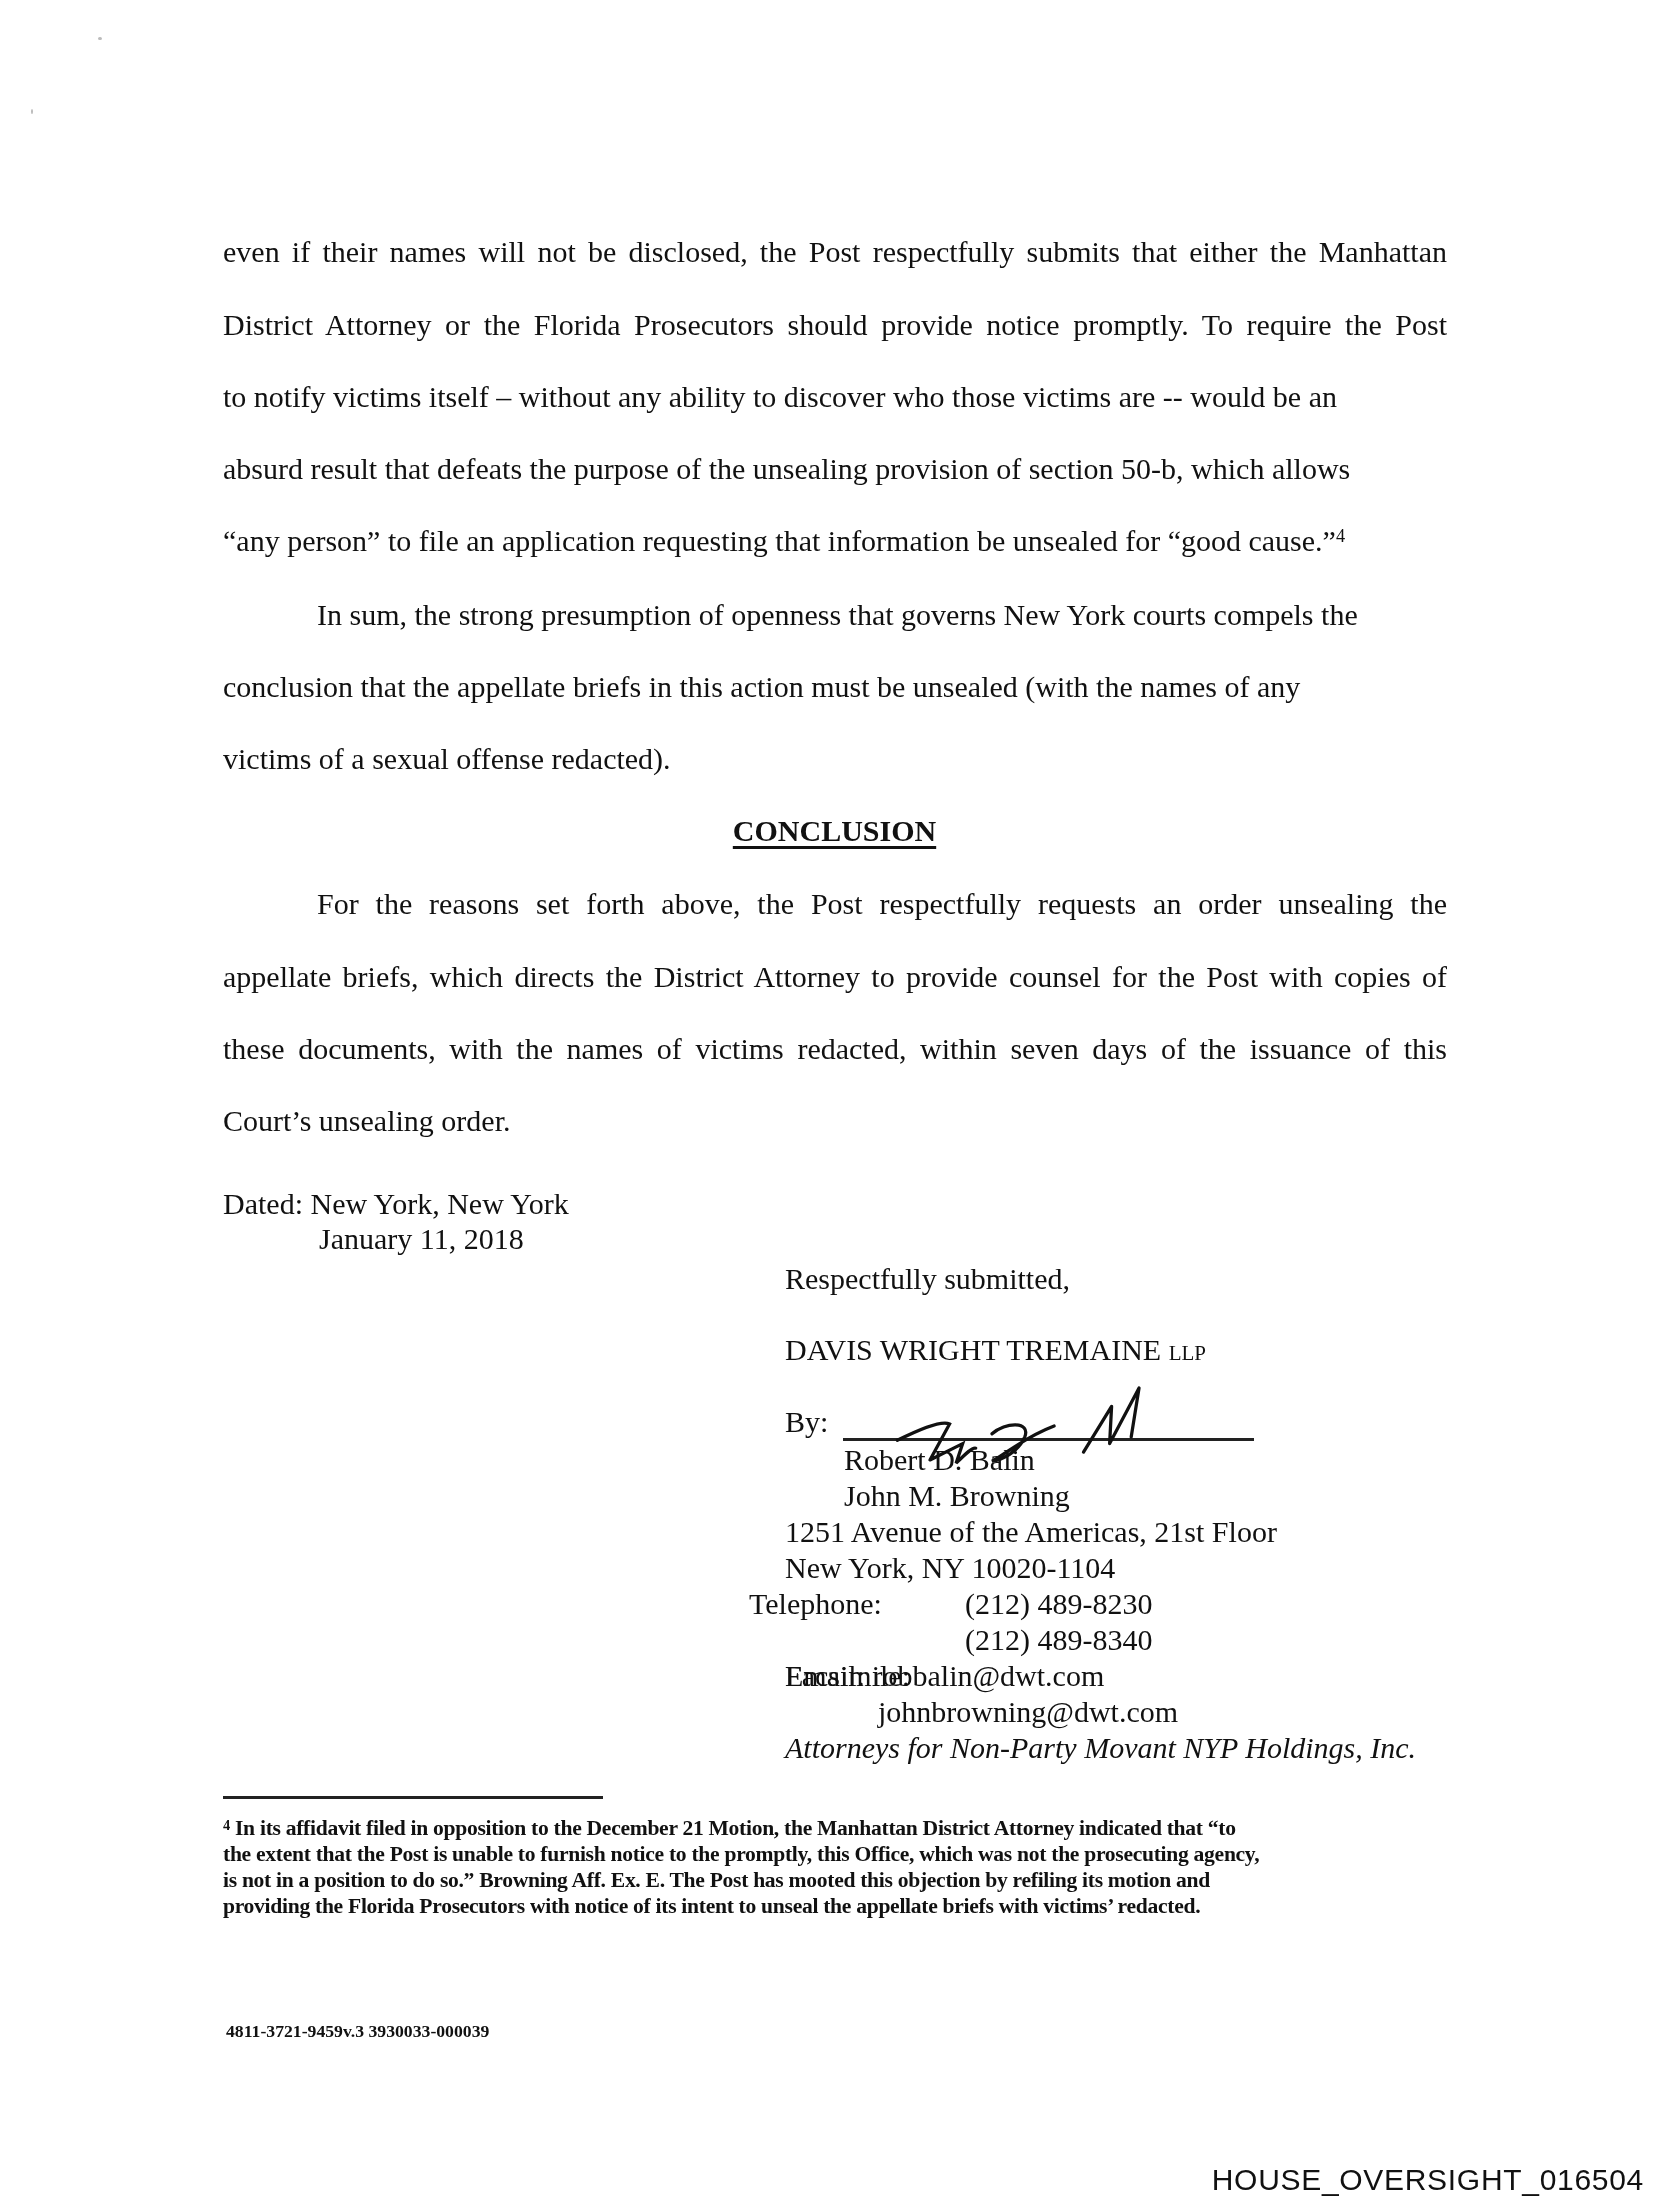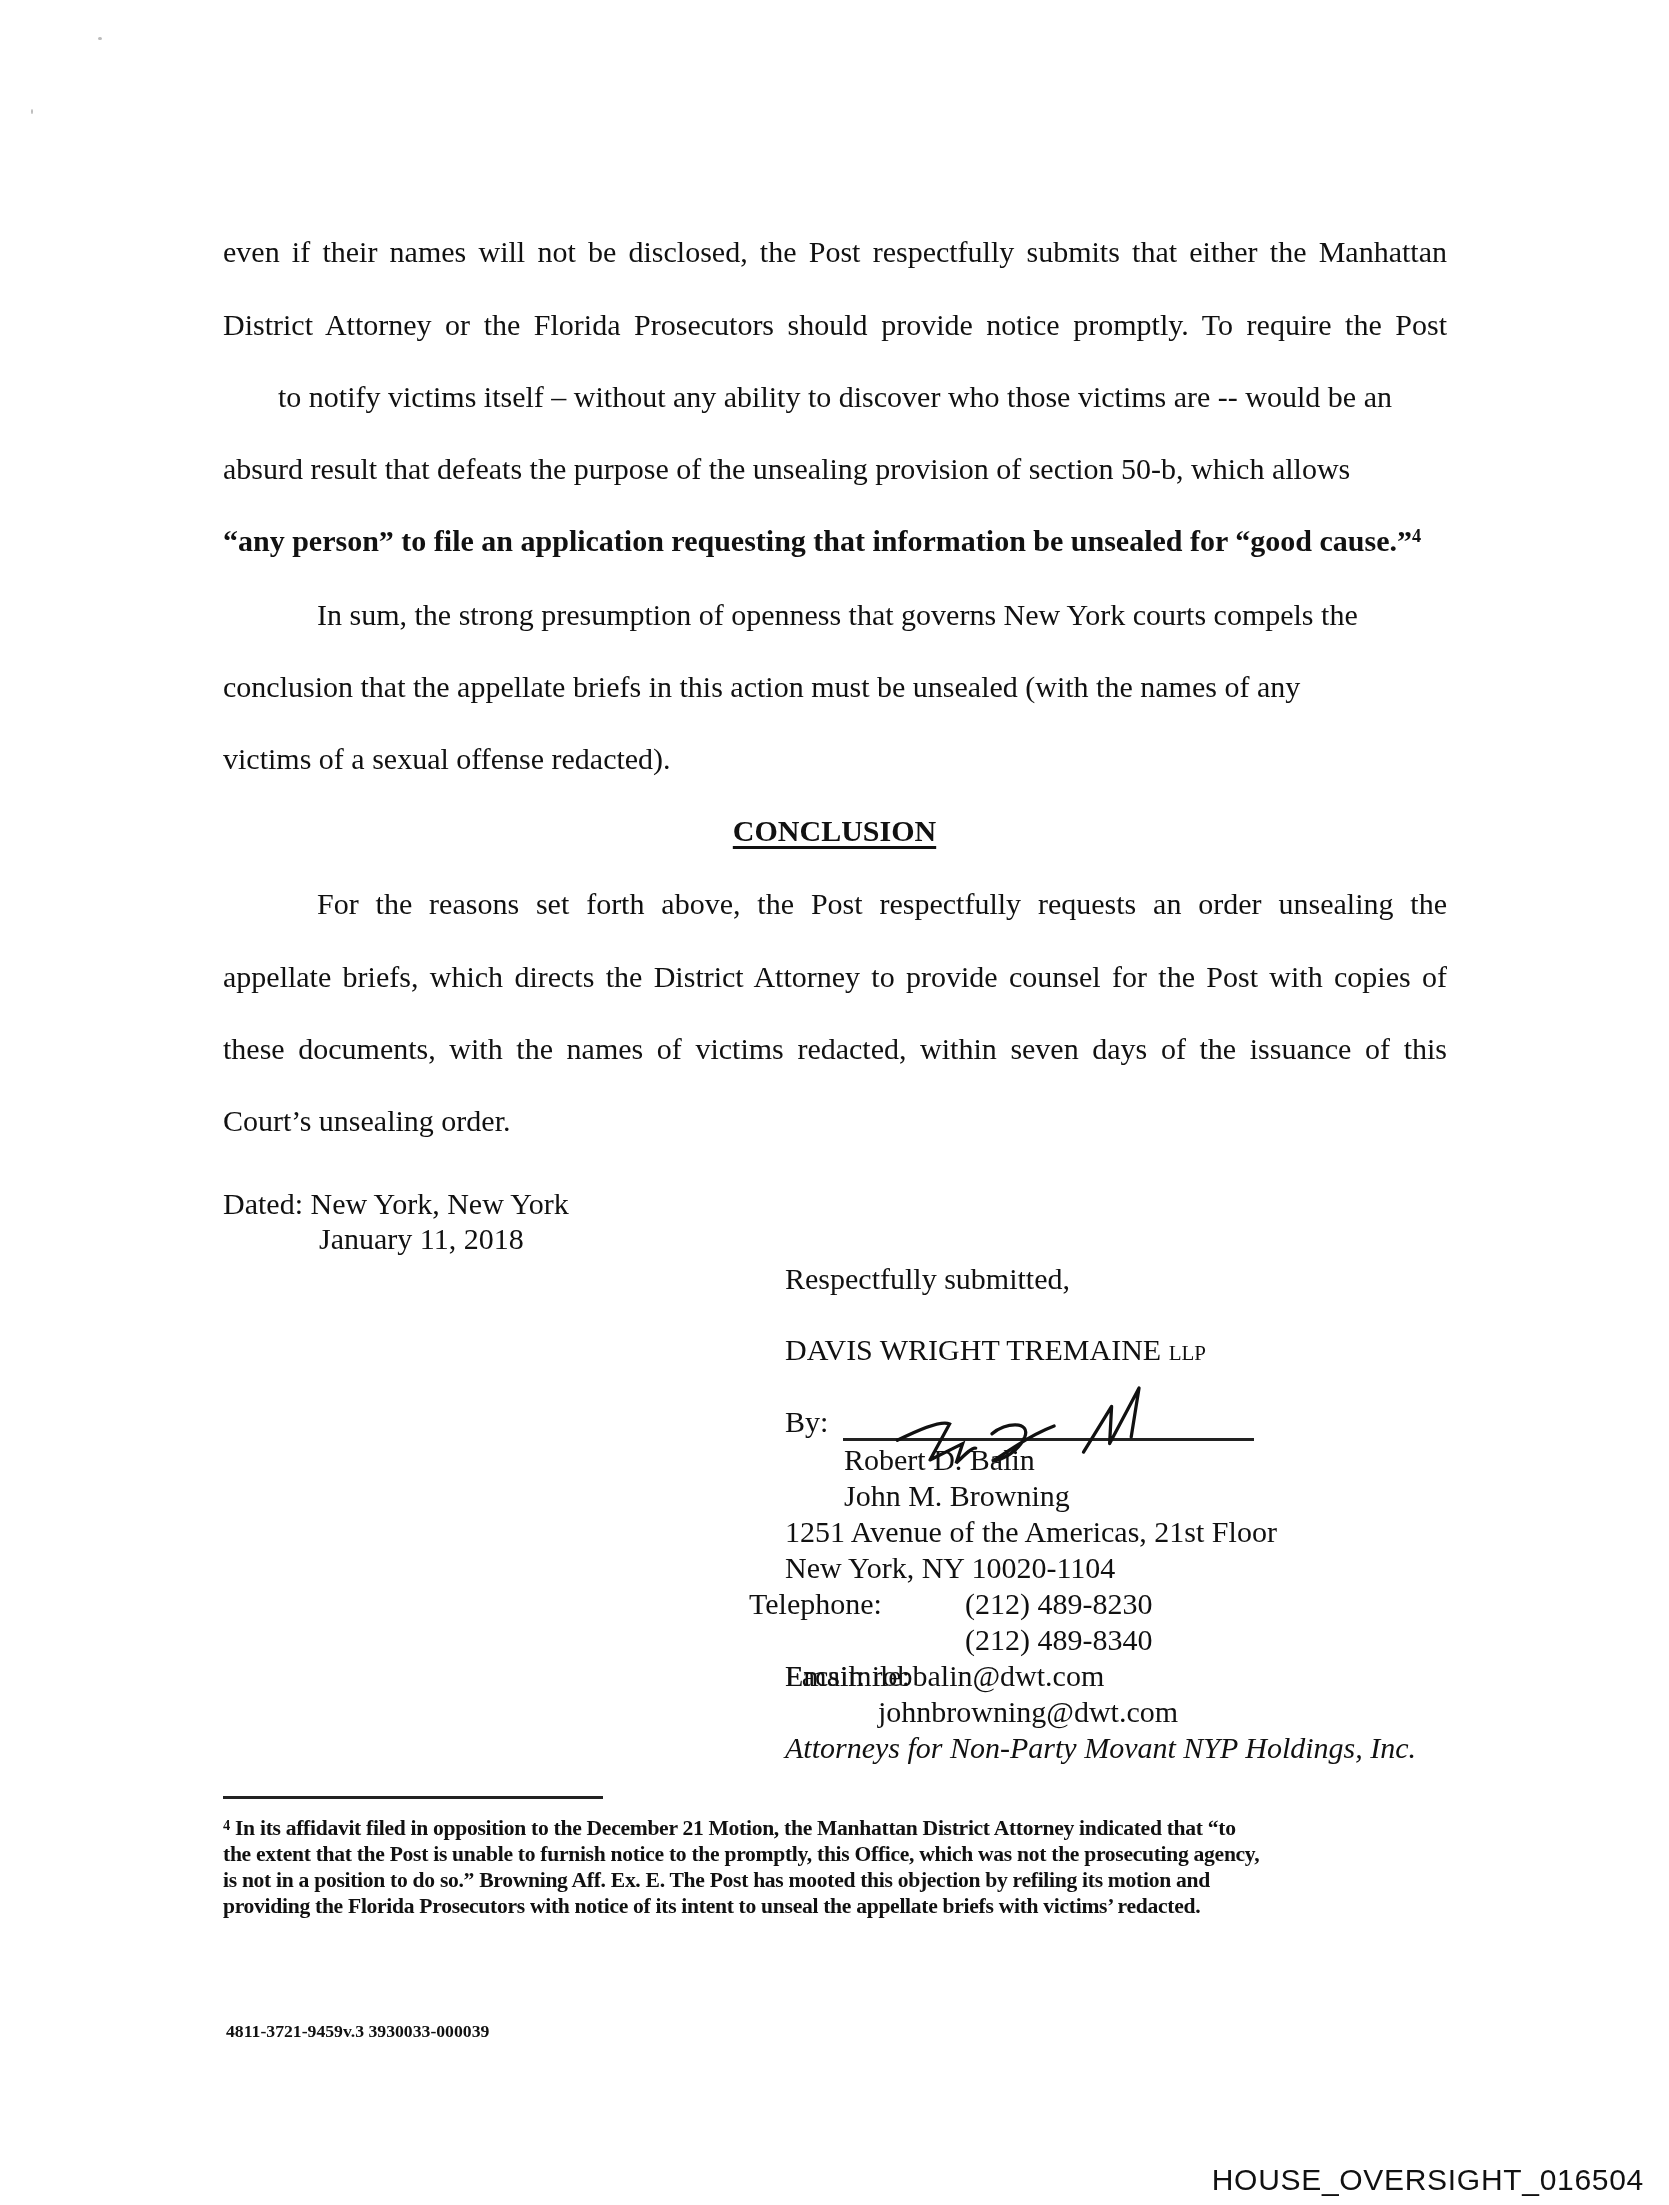--- a/index.html
+++ b/index.html
@@ -140,23 +140,23 @@
 </head>
 <body>
 
 <div class="page">
 
   <div class="speck" style="left:98px;top:37px;width:3.9px;height:3.3px;"></div>
   <div class="speck" style="left:31px;top:109px;width:2px;height:5.2px;"></div>
 
   <div class="body-line justify" style="top:233px;">even if their names will not be disclosed, the Post respectfully submits that either the Manhattan</div>
   <div class="body-line justify" style="top:306px;">District Attorney or the Florida Prosecutors should provide notice promptly.  To require the Post</div>
-  <div class="body-line" style="top:378px;text-align:center;">to notify victims itself – without any ability to discover who those victims are -- would be an</div>
+  <div class="body-line" style="top:378px;">to notify victims itself – without any ability to discover who those victims are -- would be an</div>
   <div class="body-line" style="top:450px;">absurd result that defeats the purpose of the unsealing provision of section 50-b, which allows</div>
-  <div class="body-line" style="top:522px;font-weight:bold;">
+  <div class="body-line" style="top:522px;">
     <span>“any person” to file an application requesting that information be unsealed for “good cause.”</span><sup class="fnref">4</sup>
   </div>
 
   <div class="body-line indent" style="top:596px;">In sum, the strong presumption of openness that governs New York courts compels the</div>
   <div class="body-line" style="top:668px;">conclusion that the appellate briefs in this action must be unsealed (with the names of any</div>
   <div class="body-line" style="top:740px;">victims of a sexual offense redacted).</div>
 
   <div class="heading">
     <span>CONCLUSION</span>
   </div>

